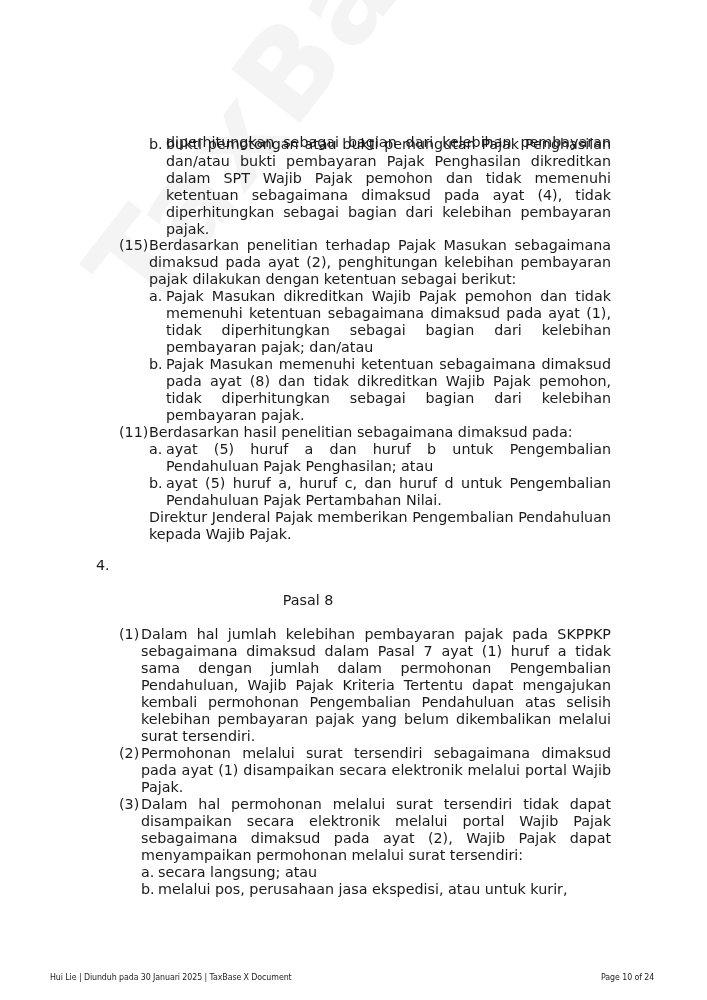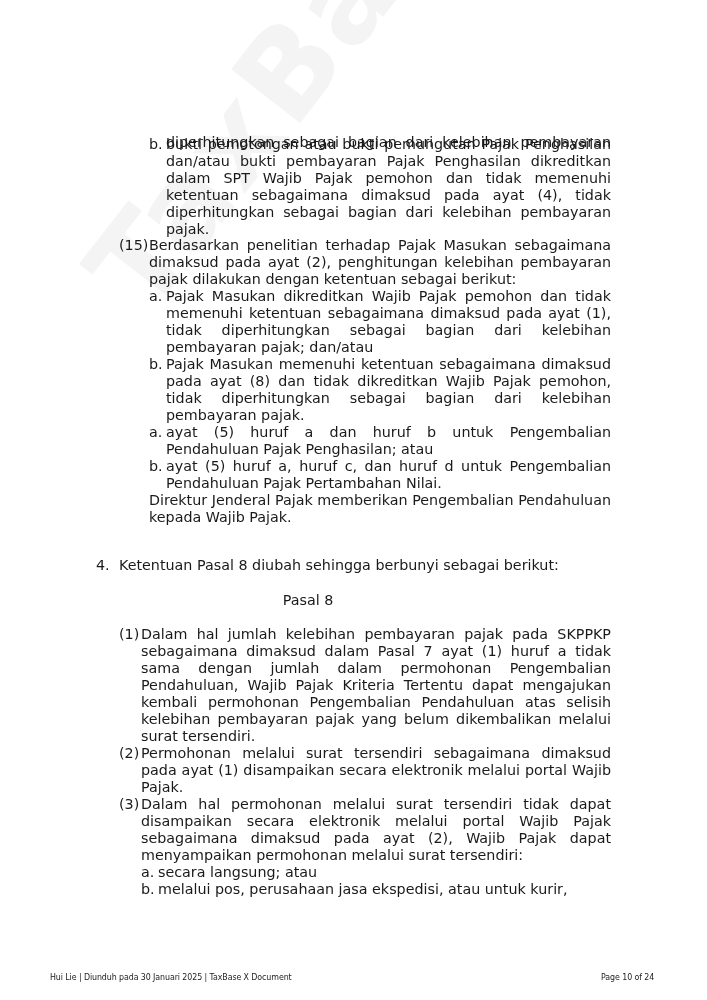--- a/index.html
+++ b/index.html
@@ -104,35 +104,38 @@
       <span class="lbl" style="width:17px;">a.</span>
       <span class="body-text">Pajak Masukan dikreditkan Wajib Pajak pemohon dan tidak memenuhi ketentuan sebagaimana dimaksud pada ayat (1), tidak diperhitungkan sebagai bagian dari kelebihan pembayaran pajak; dan/atau</span>
     </div>
     <div class="row" style="margin-left:30px;">
       <span class="lbl" style="width:17px;">b.</span>
       <span class="body-text">Pajak Masukan memenuhi ketentuan sebagaimana dimaksud pada ayat (8) dan tidak dikreditkan Wajib Pajak pemohon, tidak diperhitungkan sebagai bagian dari kelebihan pembayaran pajak.</span>
     </div>
   </div>
 
   <div class="block" style="left:119px; top:424px; width:492px;">
+    <div class="row">
+      <span class="lbl" style="width:30px;">(11)</span>
+      <span class="body-text">Berdasarkan hasil penelitian sebagaimana dimaksud pada:</span>
+    </div>
     <div class="row" style="margin-left:30px;">
       <span class="lbl" style="width:17px;">a.</span>
       <span class="body-text">ayat (5) huruf a dan huruf b untuk Pengembalian Pendahuluan Pajak Penghasilan; atau</span>
     </div>
     <div class="row" style="margin-left:30px;">
       <span class="lbl" style="width:17px;">b.</span>
       <span class="body-text">ayat (5) huruf a, huruf c, dan huruf d untuk Pengembalian Pendahuluan Pajak Pertambahan Nilai.</span>
     </div>
     <div style="margin-left:30px; text-align:justify;">Direktur Jenderal Pajak memberikan Pengembalian Pendahuluan kepada Wajib Pajak.</div>
   </div>
 
   <div class="block" style="left:96px; top:557px; width:515px;">
     <div class="row">
       <span class="lbl" style="width:23px;">4.</span>
-      <span>Ketentuan Pasal 8 diubah sehingga berbunyi sebagai berikut:</span>
     </div>
   </div>
 
   <div class="center" style="top:592px;">Pasal 8</div>
 
   <div class="block" style="left:119px; top:626px; width:492px;">
     <div class="row">
       <span class="lbl" style="width:22px;">(1)</span>
       <span class="body-text">Dalam hal jumlah kelebihan pembayaran pajak pada SKPPKP sebagaimana dimaksud dalam Pasal 7 ayat (1) huruf a tidak sama dengan jumlah dalam permohonan Pengembalian Pendahuluan, Wajib Pajak Kriteria Tertentu dapat mengajukan kembali permohonan Pengembalian Pendahuluan atas selisih kelebihan pembayaran pajak yang belum dikembalikan melalui surat tersendiri.</span>
     </div>

